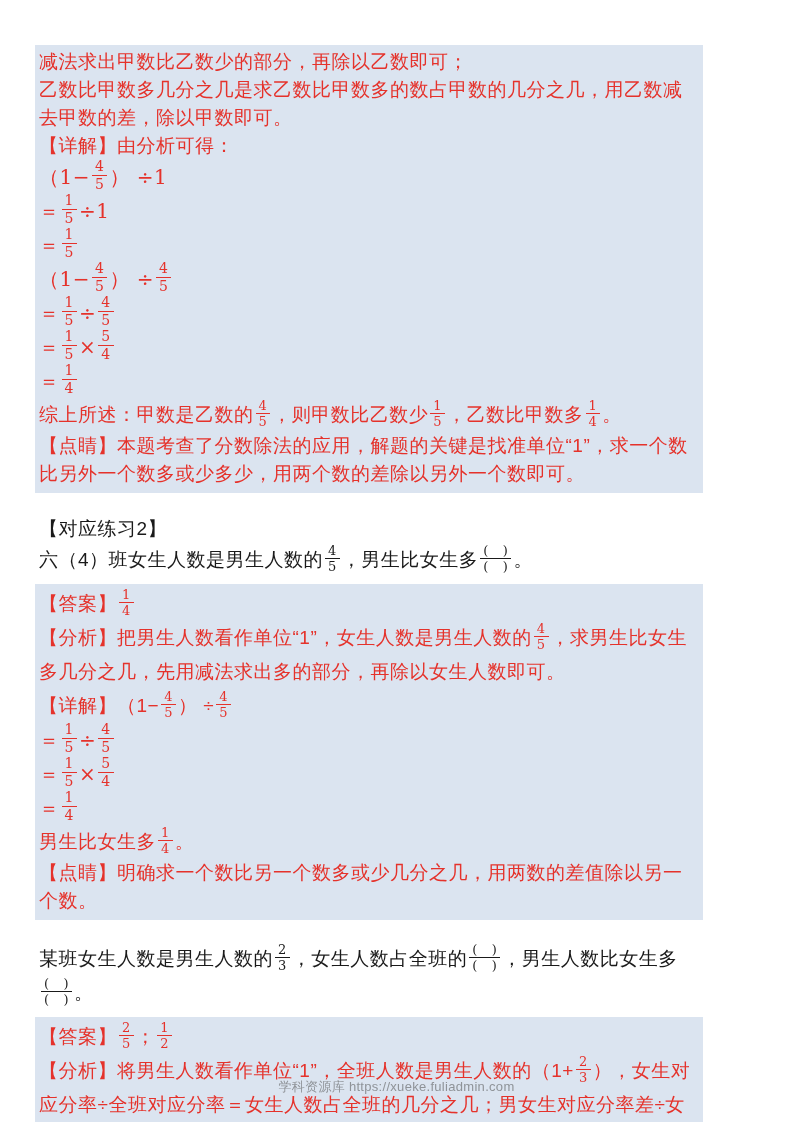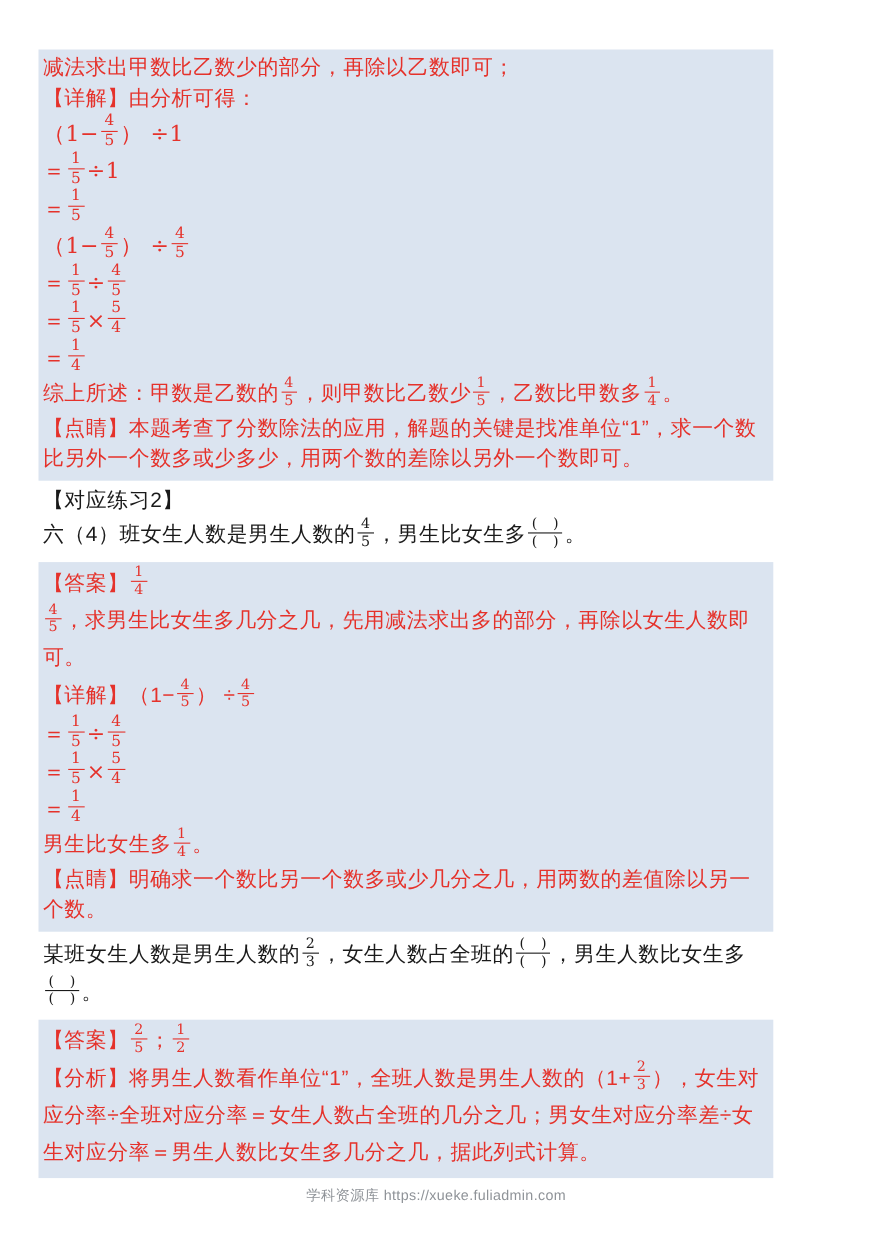--- a/index.html
+++ b/index.html
@@ -20,21 +20,21 @@
   .block {
     box-sizing: border-box;
     width: 668px;
   }
   .block.highlight {
     background: var(--hl, #dbe4f0);
     padding: 3px 8px 5px 4px;
   }
   .block.plain {
     background: transparent;
-    padding: 5px 8px 7px 4px;
+    padding: 22px 8px 7px 4px;
   }
   .line {
     color: var(--red, #e5322b);
   }
   .line.black { color: #1a1a1a; }
   .line.para {
     font-size: 19px;
     line-height: 28px;
     letter-spacing: 0.5px;
   }
@@ -75,20 +75,21 @@
     letter-spacing: 0.3px;
   }
 </style>
 </head>
 <body>
 
 <div class="page">
   <main class="content">
       <section class="block highlight">
         <div class="line para red"><span class="t">减法求出甲数比乙数少的部分，再除以乙数即可；</span></div>
+        <div class="line para red"><span class="t">乙数比甲数多几分之几是求乙数比甲数多的数占甲数的几分之几，用乙数减去甲数的差，除以甲数即可。</span></div>
         <div class="line para red"><span class="t">【详解】由分析可得：</span></div>
         <div class="line math red">
           <span class="t">（1−</span>
           <span class="frac">
             <span class="num">4</span>
             <span class="den">5</span>
           </span>
           <span class="t">） ÷1</span>
         </div>
         <div class="line math red">
@@ -169,21 +170,21 @@
           </span><span class="t">，男生比女生多</span><span class="frac">
             <span class="num">(&nbsp;&nbsp;&nbsp;)</span>
             <span class="den">(&nbsp;&nbsp;&nbsp;)</span>
           </span><span class="t">。</span></div>
       </section>
       <section class="block highlight">
         <div class="line para tall red"><span class="t">【答案】</span><span class="frac">
             <span class="num">1</span>
             <span class="den">4</span>
           </span></div>
-        <div class="line para tall red"><span class="frac">
+        <div class="line para tall red"><span class="t">【分析】把男生人数看作单位“1”，女生人数是男生人数的</span><span class="frac">
             <span class="num">4</span>
             <span class="den">5</span>
           </span><span class="t">，求男生比女生多几分之几，先用减法求出多的部分，再除以女生人数即可。</span></div>
         <div class="line para tall red"><span class="t">【详解】（1−</span><span class="frac">
             <span class="num">4</span>
             <span class="den">5</span>
           </span><span class="t">） ÷</span><span class="frac">
             <span class="num">4</span>
             <span class="den">5</span>
           </span></div>

